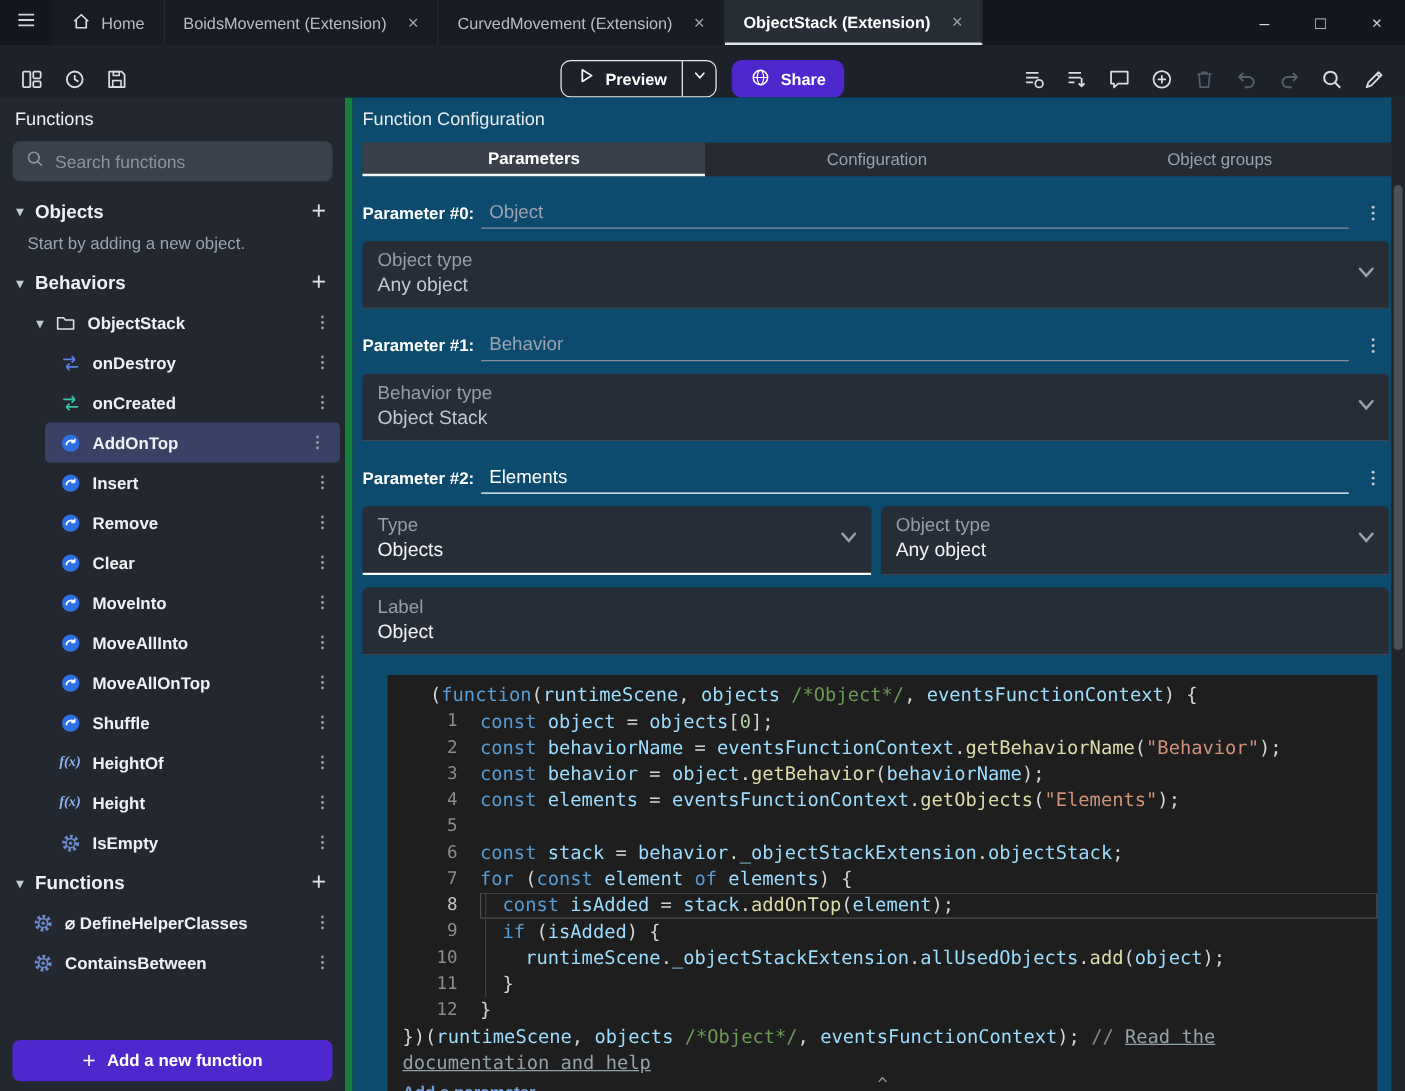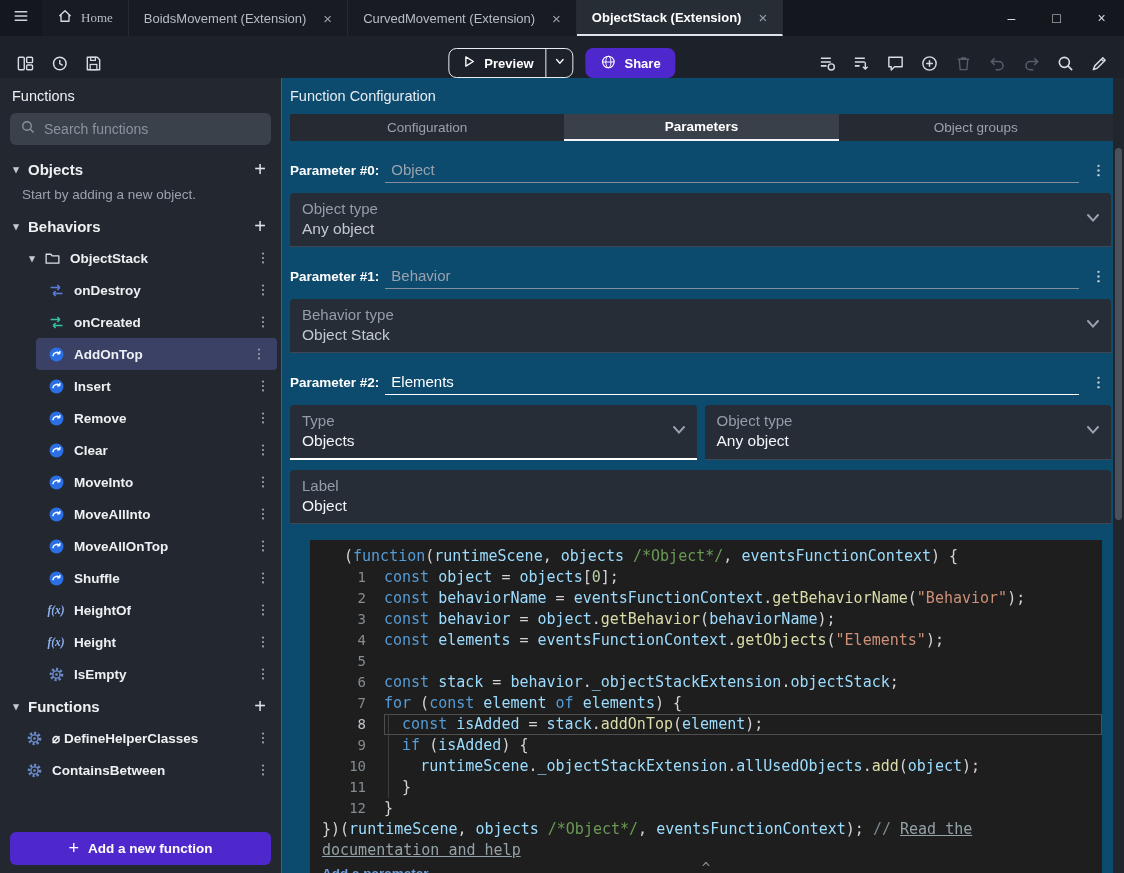--- a/index.html
+++ b/index.html
@@ -7,21 +7,21 @@
               font-family:"Liberation Sans", sans-serif; }
   .app { width:1124px; height:873px; display:flex; flex-direction:column; color:#e6e9ee; }
 
   
   .titlebar { height:36px; background:#14171d; display:flex; align-items:stretch; flex:none; }
   .menu-btn { width:42px; display:flex; align-items:center; justify-content:center; color:#cfd4db; cursor:pointer; }
   .menu-btn svg { width:18px; height:18px; }
   .tabs { display:flex; align-items:stretch; }
   .tab { display:flex; align-items:center; gap:9px; padding:0 15px; font-size:13px; color:#b6bdc6;
          background:#181c22; border-right:1px solid #262b33; position:relative; white-space:nowrap; }
-  .tab.home { gap:8px;font-family:Liberation Serif, serif; }
+  .tab.home { gap:8px; }
   .tab.home svg { width:16px; height:16px; color:#d6dbe1; }
   .tab.active { background:#272d35; color:#ffffff; font-weight:bold; border-bottom:2px solid #dfe4ea; }
   .tab .tclose { color:#9aa1ab; font-size:15px; margin-left:8px; font-weight:normal; }
   .win-controls { margin-left:auto; display:flex; }
   .win-controls span { width:45px; display:flex; align-items:center; justify-content:center; color:#d7dbe0; font-size:14px; }
 
   
   .toolbar { height:42px; background:#1d222a; display:flex; align-items:flex-end; padding:0 10px; position:relative; flex:none; }
   .tb-left, .tb-right { display:flex; align-items:center; gap:4px; }
   .tb-right { margin-left:auto; }
@@ -37,21 +37,21 @@
   .pv-chev { width:26px; display:flex; align-items:center; justify-content:center; }
   .pv-chev svg { width:13px; height:13px; }
   .share-btn { display:flex; align-items:center; gap:8px; height:30px; padding:0 15px; border-radius:8px;
                background:var(--accent,#4f28cd); color:#fff; font-size:13px; font-weight:bold; cursor:pointer; }
   .share-btn svg { width:16px; height:16px; }
 
   
   .body { flex:1; display:flex; min-height:0; }
 
   
-  .sidebar { width:282px; flex:none; background:#232830; display:flex; flex-direction:column; border-right:1px solid #15803d; }
+  .sidebar { width:282px; flex:none; background:#232830; display:flex; flex-direction:column; border-right:6px solid #15803d; }
   .sb-title { padding:10px 12px 2px 12px; font-size:14.5px; color:#eef1f4; }
   .search-box { margin:7px 10px 4px 10px; height:32px; background:#3a414b; border-radius:6px;
                 display:flex; align-items:center; padding:0 10px; gap:8px; color:#8b939e; flex:none; }
   .search-box svg { width:16px; height:16px; flex:none; }
   .search-box input { flex:1; min-width:0; background:none; border:none; outline:none; color:#e2e6eb; font-size:14px; font-family:"Liberation Sans",sans-serif; }
   .search-box input::placeholder { color:#8b939e; }
   .tree { flex:1; overflow:hidden; padding-top:4px; }
   .trow { height:32px; display:flex; align-items:center; padding-right:6px; color:#eef1f4; cursor:pointer; }
   .trow .caret { width:24px; text-align:center; color:#c3c9d1; font-size:11px; flex:none; }
   .trow.section { font-size:15px; font-weight:bold; padding-left:4px; }
@@ -542,22 +542,22 @@
         </div>
       <button class="add-fn-btn">
         <span class="plus">+</span>
         <span>Add a new function</span>
       </button>
     </aside>
 
     <section class="main">
       <div class="main-title">Function Configuration</div>
       <div class="main-tabs" id="mainTabs">
+          <div class="mtab active">Parameters</div>
           <div class="mtab">Configuration</div>
-          <div class="mtab active">Parameters</div>
           <div class="mtab">Object groups</div>
         </div>
       <div class="params" id="params">
           <div class="param-block">
             <div class="param-row">
               <span class="p-label">Parameter #0:</span>
               <span class="p-name">Object</span>
               <span class="pk">
                 <svg viewBox="0 0 20 20">
                   <circle cx="10" cy="4.5" r="1.4" fill="currentColor"></circle>

